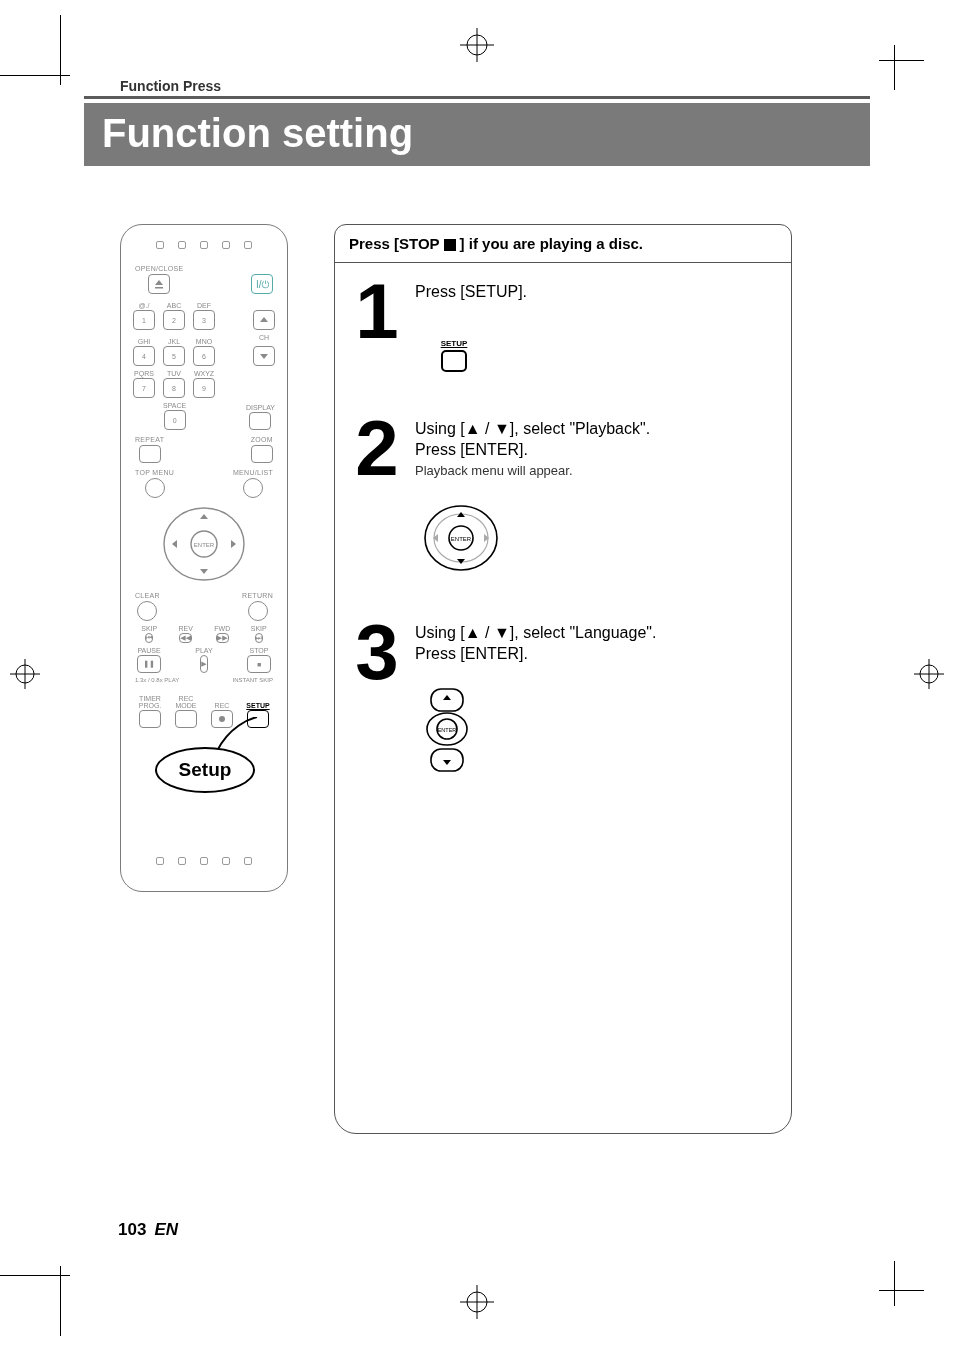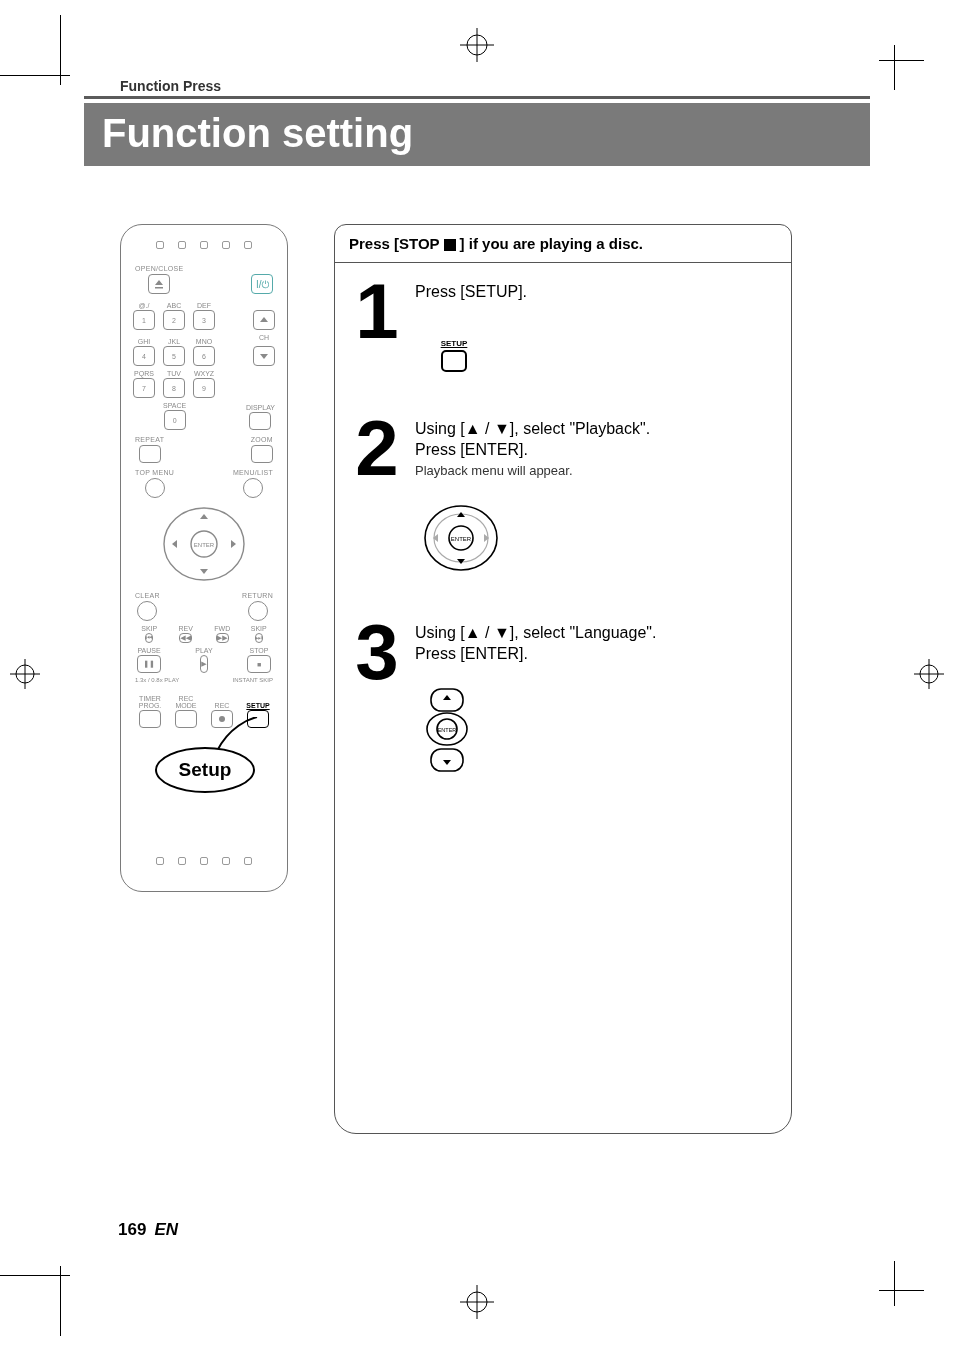--- a/index.html
+++ b/index.html
@@ -495,15 +495,15 @@
               <path d="M24 78 l4 -5 h-8 z" fill="#000"></path>
             </svg>
           </div>
         </div>
       </div>
 
     </div>
   </div>
 
   <div class="page-num">
-    <span>169</span><span class="en">EN</span>
+    <span>103</span><span class="en">EN</span>
   </div>
 </div>
 
 </body></html>

